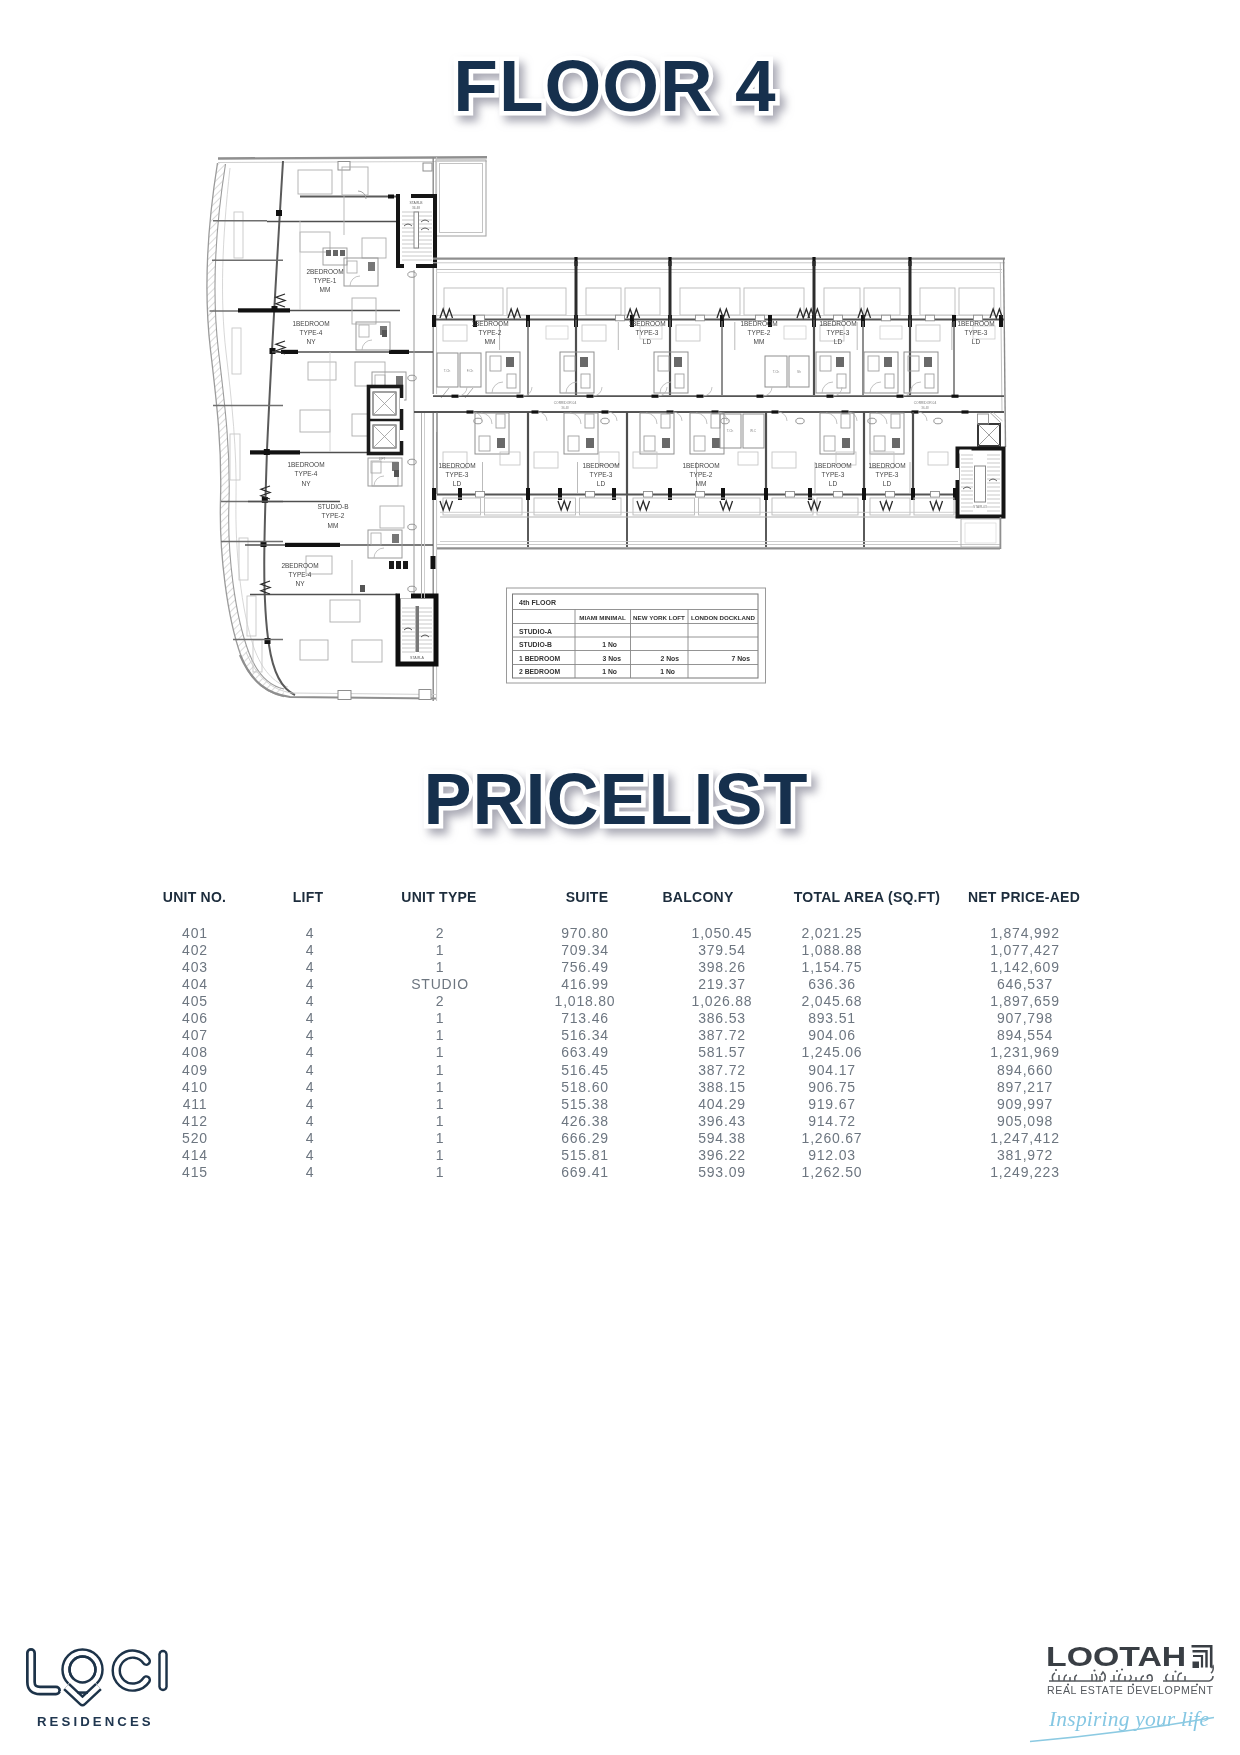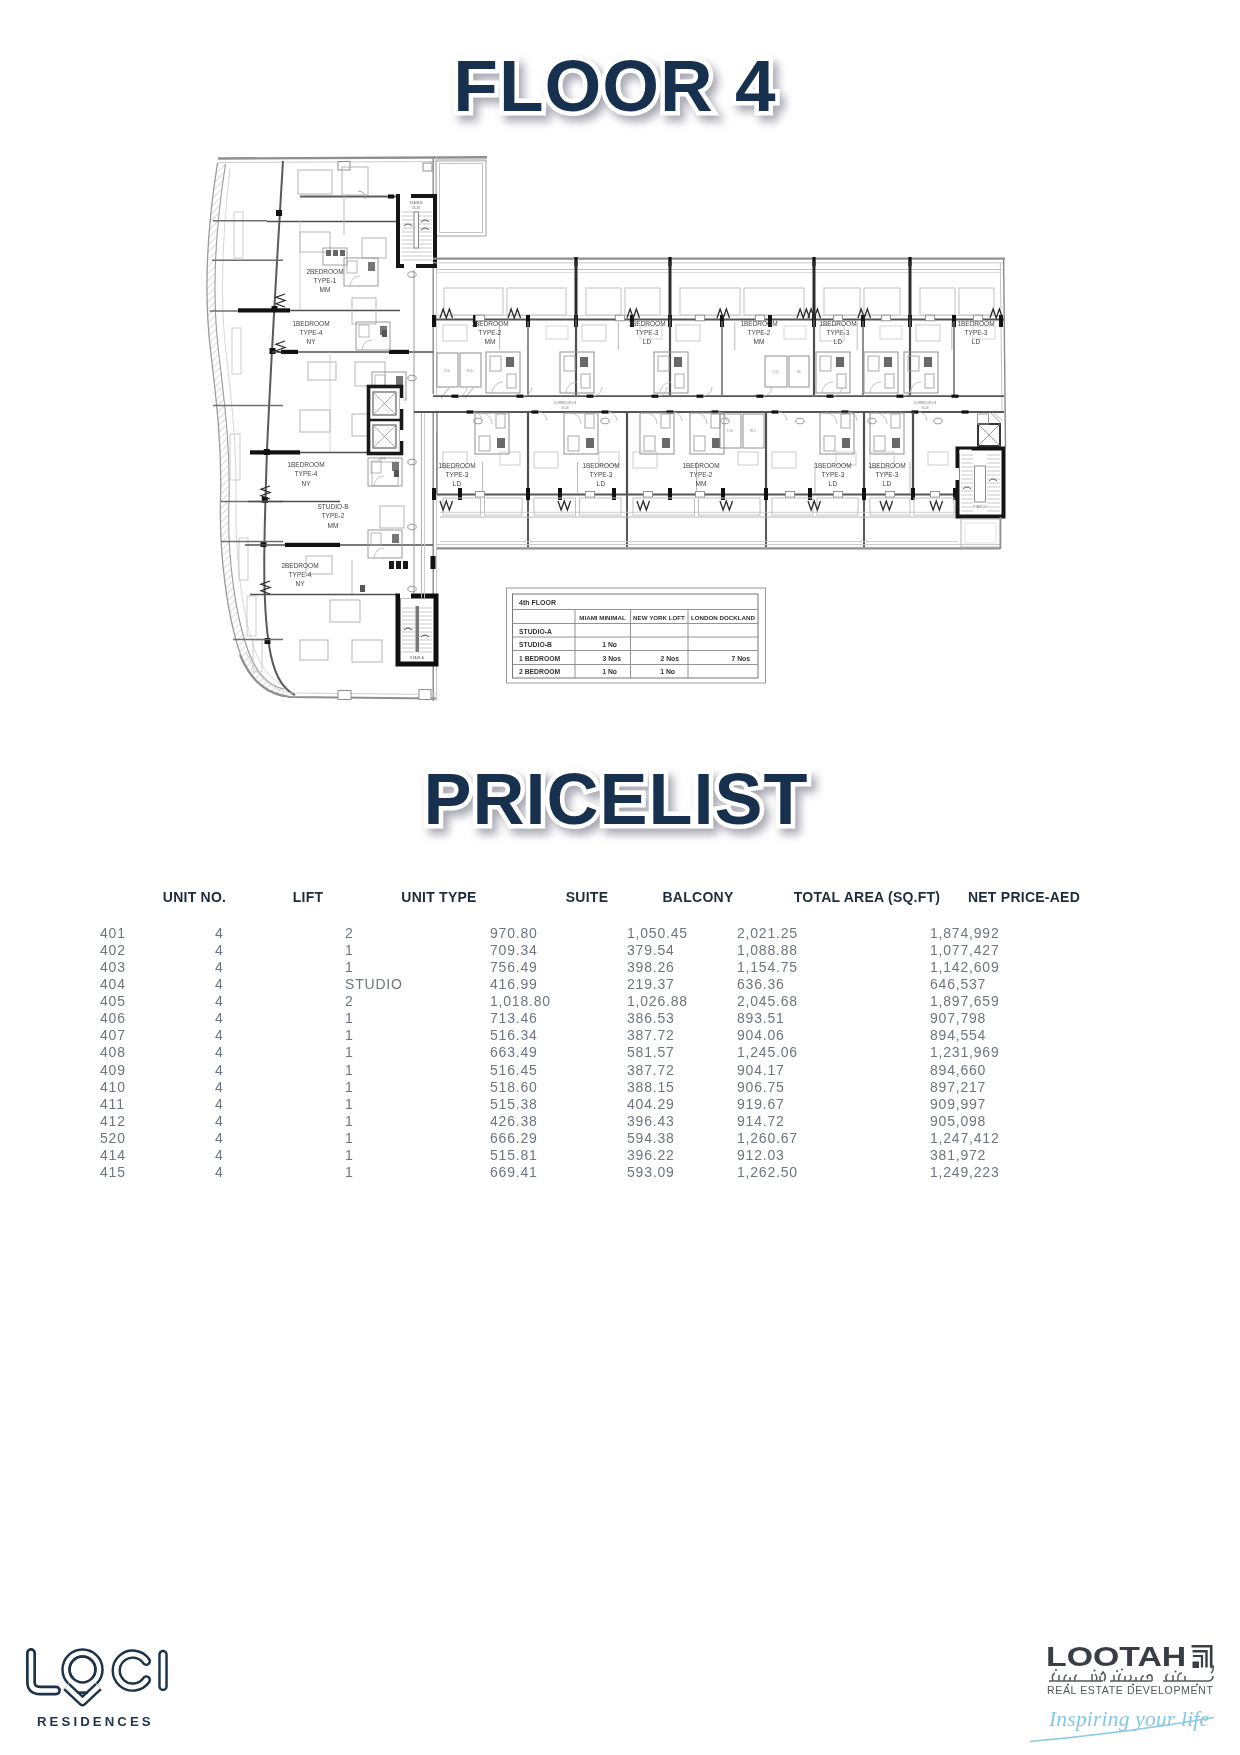--- a/index.html
+++ b/index.html
@@ -3,21 +3,21 @@
 <style>
 html,body{margin:0;padding:0;background:#fff;}
 #page{position:relative;width:1240px;height:1755px;background:#ffffff;overflow:hidden;
   font-family:"Liberation Sans", sans-serif;}
 .title{position:absolute;width:1240px;text-align:center;font-weight:bold;
   color:#16304d;letter-spacing:1px;}
 .title .bg,.title .fg{position:absolute;left:0;top:0;width:100%;}
 .title .bg{-webkit-text-stroke:9px #ffffff;filter:drop-shadow(5px 6px 4px rgba(100,100,120,0.55));}
 .th{position:absolute;top:889px;width:220px;text-align:center;font-size:14px;font-weight:bold;
   color:#1c2c3c;letter-spacing:0.25px;}
-.tc{position:absolute;top:925px;width:190px;text-align:left;font-size:14px;
+.tc{position:absolute;top:925px;width:190px;text-align:center;font-size:14px;
   color:#6d7680;letter-spacing:0.8px;line-height:17.07px;}
 </style></head>
 <body>
 <div id="page">
 
 <div class="title" style="top:44px;left:-5px;font-size:73px;height:92px">
   <span class="bg">FLOOR&nbsp;4</span>
       <span class="fg">FLOOR&nbsp;4</span>
 </div>
 

